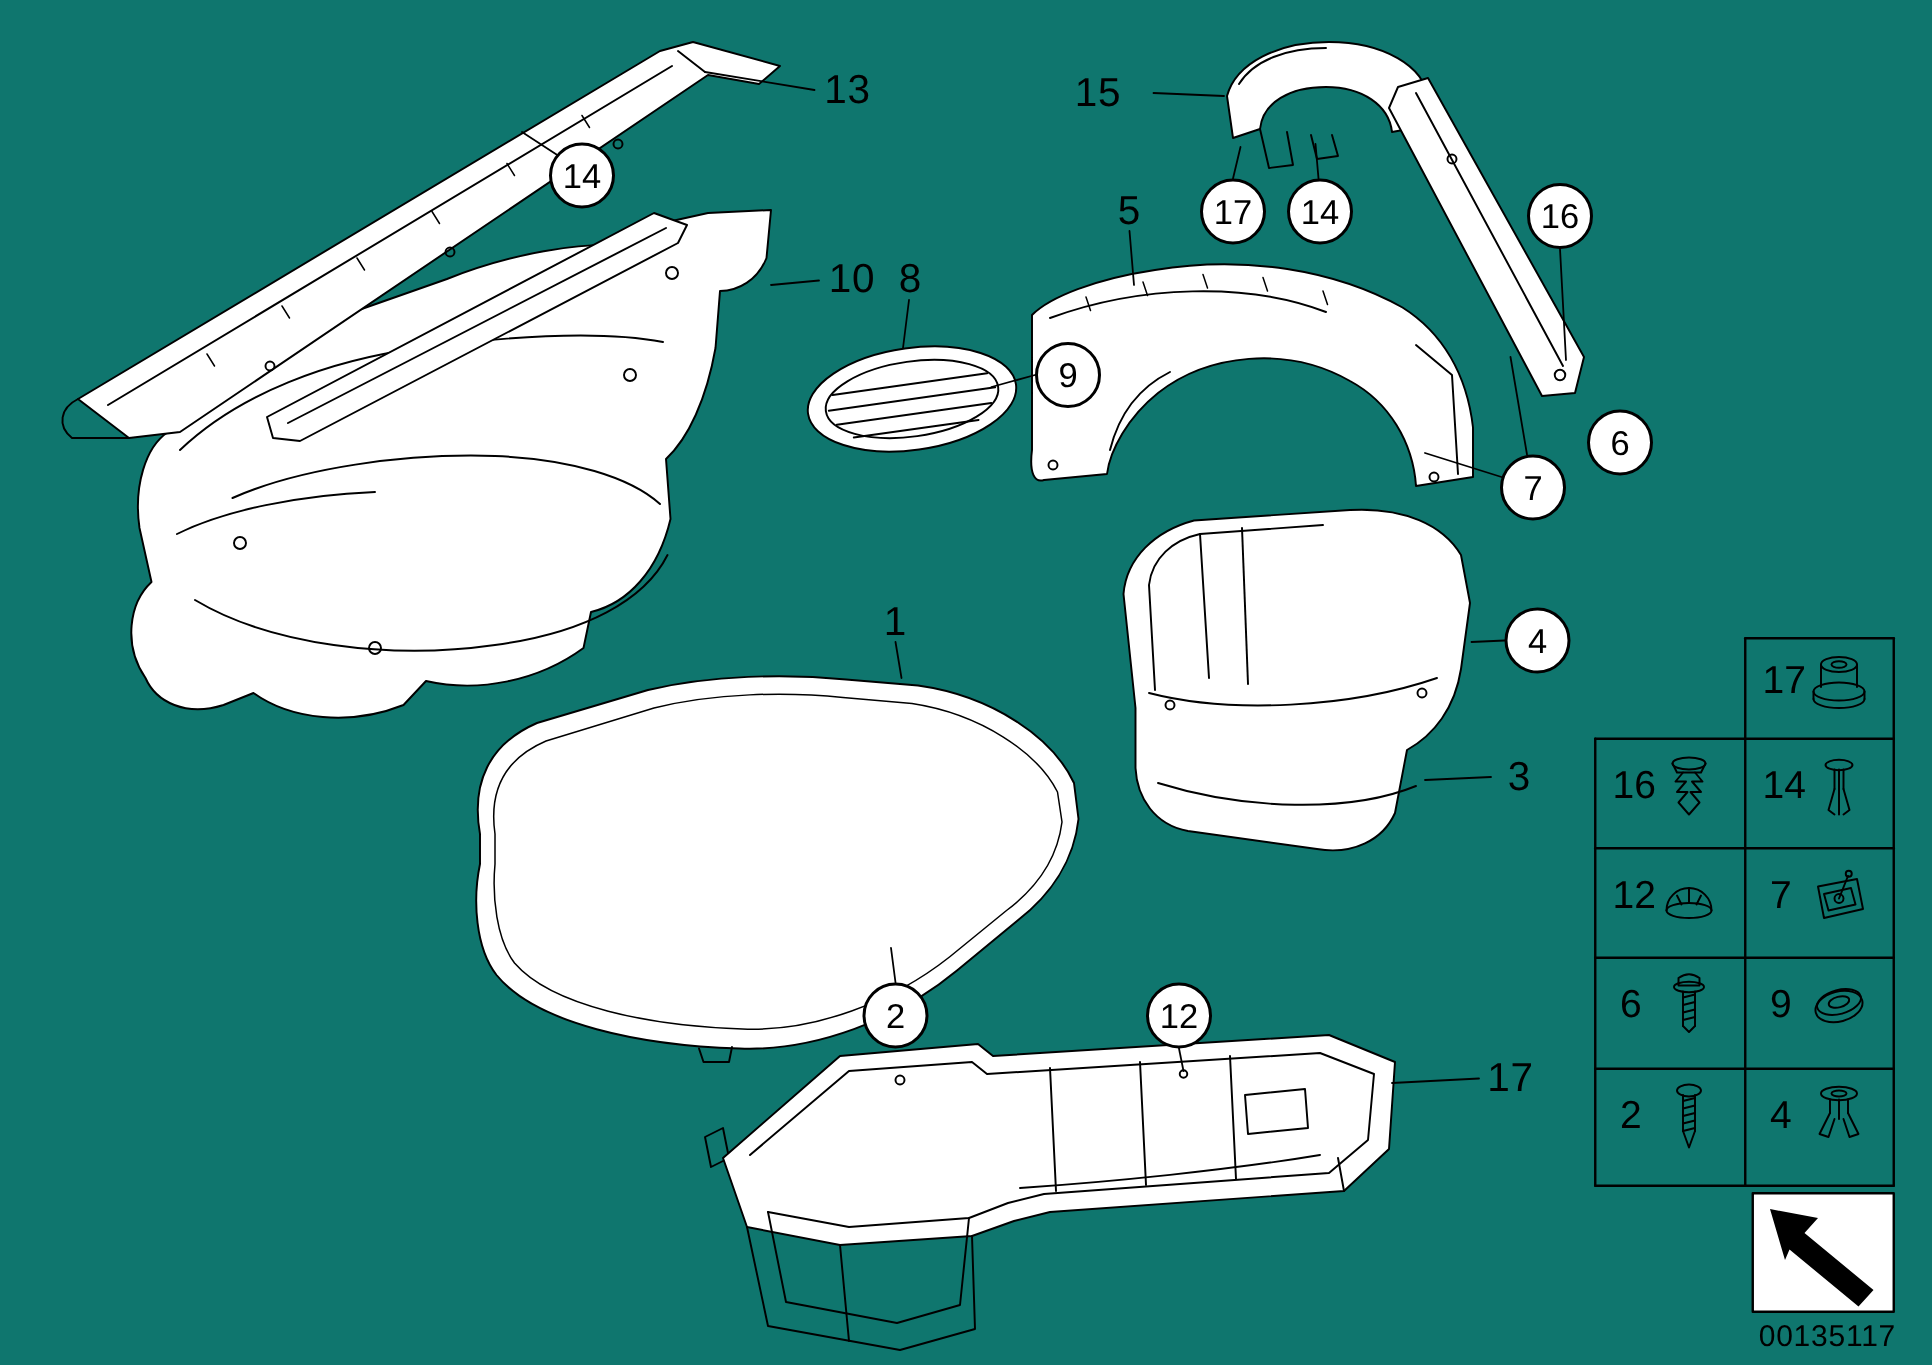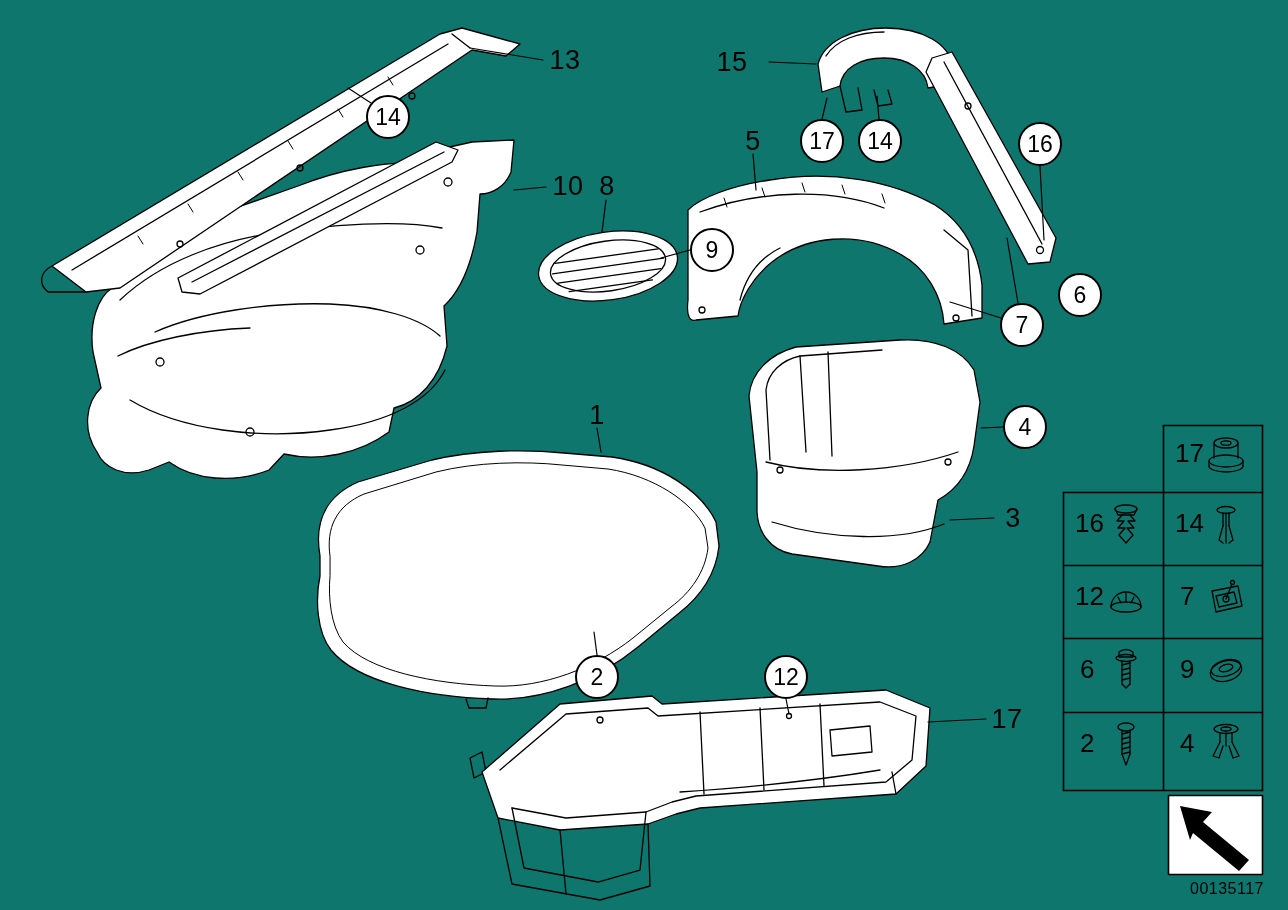--- a/index.html
+++ b/index.html
@@ -10,21 +10,21 @@
     vector-effect:none;
   }
   .callout { position:absolute; transform:translate(-50%,-50%); user-select:none; }
   .callout.plain { font-size:27px; letter-spacing:0.5px; }
   .callout.circle {
     width:44px; height:44px; border:2px solid #000; border-radius:50%;
     background:#fff; display:flex; align-items:center; justify-content:center;
     font-size:23px;
   }
   .cellnum { position:absolute; font-size:26px; }
-  .partnum { position:absolute; right:24px; top:880px; font-size:16px; letter-spacing:0.5px; }
+  .partnum { position:absolute; right:24px; top:880px; font-size:20px; letter-spacing:0.5px; }
 </style>
 </head>
 <body>
 
 <div class="stage">
 
   <svg class="art" width="1288" height="910" viewBox="0 0 1288 910" fill="none" stroke="#000" stroke-width="1.3" stroke-linejoin="round" stroke-linecap="round">
 
     <g>
       <path fill="#fff" d="M97,452 C82,430 86,402 101,388 L93,352 C89,324 97,298 112,288 L107,262 C140,234 184,216 224,212 L298,186 C338,170 388,160 424,164 L436,150 L472,142 L514,140 L511,172 C505,187 492,194 480,194 L477,232 C471,266 459,292 444,306 L447,346 C439,380 419,402 394,408 L389,432 C359,454 319,462 284,454 L269,470 C234,484 194,480 169,462 L149,470 C124,478 104,468 97,452 Z"></path>

